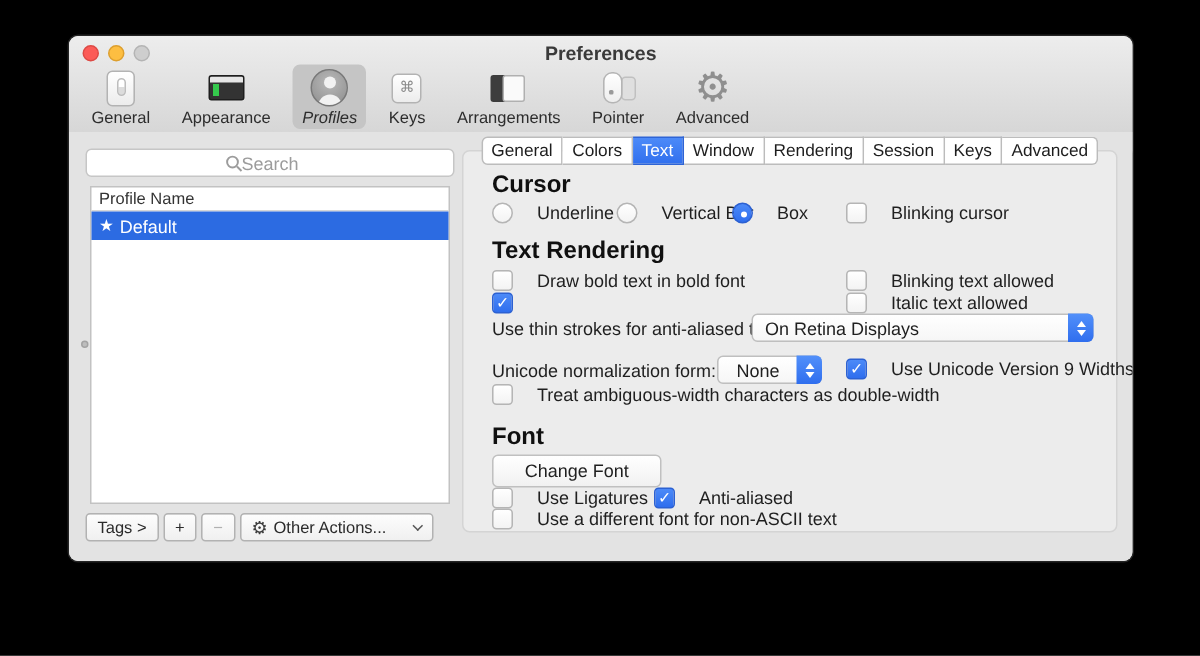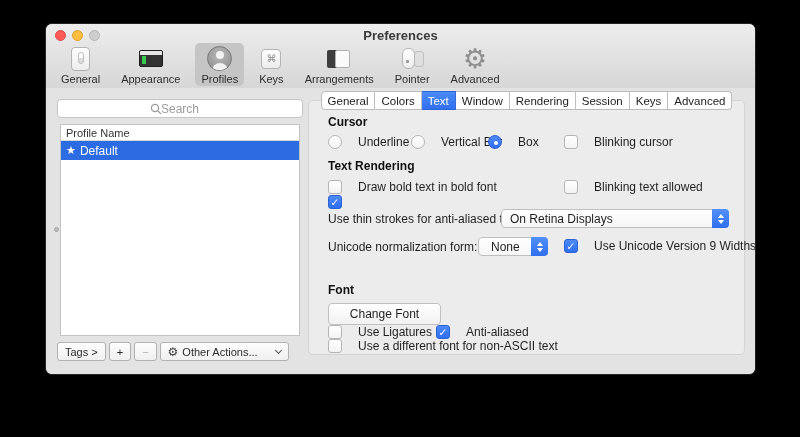--- a/index.html
+++ b/index.html
@@ -15,21 +15,21 @@
   .traffic { position:absolute; left:9px; top:6px; display:flex; gap:6px; }
   .light { width:11px; height:11px; border-radius:50%; }
   .light.red { background:#fc5b57; border:1px solid #dd4a45; }
   .light.yellow { background:#fdbe41; border:1px solid #dd9f2e; }
   .light.gray { background:#cecece; border:1px solid #b4b4b4; }
   .title { position:absolute; top:4px; left:0; right:0; text-align:center;
     font-size:13px; font-weight:600; color:#3a3a3a; }
 
   .toolbar { position:absolute; left:9px; top:19px; display:flex; gap:9px; align-items:flex-end; }
   .tool { display:flex; flex-direction:column; align-items:center; padding:2px 6px 1px; border-radius:5px; }
-  .tool.selected { background:#c5c5c5; }
+  .tool.selected { background:#c5c5c5;font-style:italic; }
   .tool-icon { height:27px; display:flex; align-items:center; justify-content:center; position:relative; }
   .tool-label { font-size:11px; color:#2d2d2d; margin-top:1px; white-space:nowrap; }
 
   .ic-general { width:19px; height:24px; background:linear-gradient(#fff,#ececec); border:1px solid #b3b3b3; border-radius:4px; position:relative; }
   .ic-general i { position:absolute; left:5.5px; top:4px; width:6px; height:12px; border:1px solid #bdbdbd; border-radius:3px; background:linear-gradient(#fff 50%, #dcdcdc 50%); }
   .ic-appearance { width:24px; height:17px; background:#333; border:1px solid #1e1e1e; border-radius:2px; position:relative; overflow:hidden; }
   .ic-appearance .top { position:absolute; left:0; top:0; right:0; height:4px; background:#e6e6e6; }
   .ic-appearance .grn { position:absolute; left:2px; bottom:2px; width:4px; height:8px; background:#35c94d; }
   .ic-profiles { width:25px; height:25px; border-radius:50%; background:radial-gradient(circle at 50% 35%,#b9b9b9,#8c8c8c); border:1px solid #787878; position:relative; overflow:hidden; }
   .ic-profiles .head { position:absolute; left:8px; top:4px; width:8px; height:8px; border-radius:50%; background:#f2f2f2; }
@@ -80,21 +80,21 @@
   .panel { position:absolute; left:262px; top:12px; width:437px; height:255px;
     background:#ececec; border:1px solid #d4d4d4; border-radius:5px; }
   .tabs { position:absolute; top:-10px; left:50%; transform:translateX(-50%); display:flex; }
   .tab { height:19px; line-height:19px; padding:0 6px; font-size:11.5px; color:#1d1d1d;
     background:#fff; border:1px solid #bcbcbc; border-left:none; white-space:nowrap; }
   .tab:first-child { border-left:1px solid #bcbcbc; border-radius:4px 0 0 4px; }
   .tab:last-child { border-radius:0 4px 4px 0; }
   .tab.selected { background:linear-gradient(#4c8af8,#3170ee); border-color:#2e64d6; color:#fff; }
 
   .row { position:absolute; display:flex; align-items:center; gap:5px; font-size:12px; color:#1f1f1f; white-space:nowrap; }
-  .heading { position:absolute; font-size:12px; font-weight:700; color:#101010; }
+  .heading { position:absolute; font-size:16px; font-weight:700; color:#101010; }
 
   .ctl { display:flex; align-items:center; gap:16px; }
   .cb-box { width:14px; height:14px; border:1px solid #b5b5b5; border-radius:3px;
     background:linear-gradient(#fff,#f3f3f3); flex:0 0 auto; }
   .cb-box.checked { background:linear-gradient(#4c8af8,#2f6eee); border-color:#2c61d2; }
   .cb-box .check { display:block; font-family:"DejaVu Sans",sans-serif; font-size:10.5px; font-weight:bold;
     color:#fff; text-align:center; line-height:13px; }
   .radio { width:14px; height:14px; border:1px solid #b5b5b5; border-radius:50%;
     background:linear-gradient(#fff,#f3f3f3); flex:0 0 auto; position:relative; }
   .radio.selected { background:linear-gradient(#4c8af8,#2f6eee); border-color:#2c61d2; }
@@ -277,20 +277,26 @@
           <span>Blinking text allowed</span>
         </span>
       </div>
       <div class="row" style="left:19px; top:94px;">
         <span class="ctl">
           <span class="cb-box checked">
               <span class="check">✓</span>
             </span>
         </span>
       </div>
+      <div class="row" style="left:255px; top:94px;">
+        <span class="ctl">
+          <span class="cb-box"></span>
+          <span>Italic text allowed</span>
+        </span>
+      </div>
 
       <div class="row" style="left:19px; top:108px; height:19px;">
         <span>Use thin strokes for anti-aliased text</span>
       </div>
       <div class="popup" style="position:absolute; left:192px; top:108px; width:228px;">
         <span>On Retina Displays</span>
         <span class="stepper">
             <span class="tri-up"></span>
             <span class="tri-down"></span>
           </span>
@@ -307,20 +313,26 @@
           </span>
       </div>
       <div class="row" style="left:255px; top:138px;">
         <span class="ctl">
           <span class="cb-box checked">
               <span class="check">✓</span>
             </span>
           <span>Use Unicode Version 9 Widths</span>
         </span>
       </div>
+      <div class="row" style="left:19px; top:155px;">
+        <span class="ctl">
+          <span class="cb-box"></span>
+          <span>Treat ambiguous-width characters as double-width</span>
+        </span>
+      </div>
 
       <div class="heading" style="left:19px; top:182px;">Font</div>
       <div class="push-btn" style="position:absolute; left:19px; top:202px; width:113px;">Change Font</div>
       <div class="row" style="left:19px; top:224px;">
         <span class="ctl">
           <span class="cb-box"></span>
           <span>Use Ligatures</span>
         </span>
       </div>
       <div class="row" style="left:127px; top:224px;">

